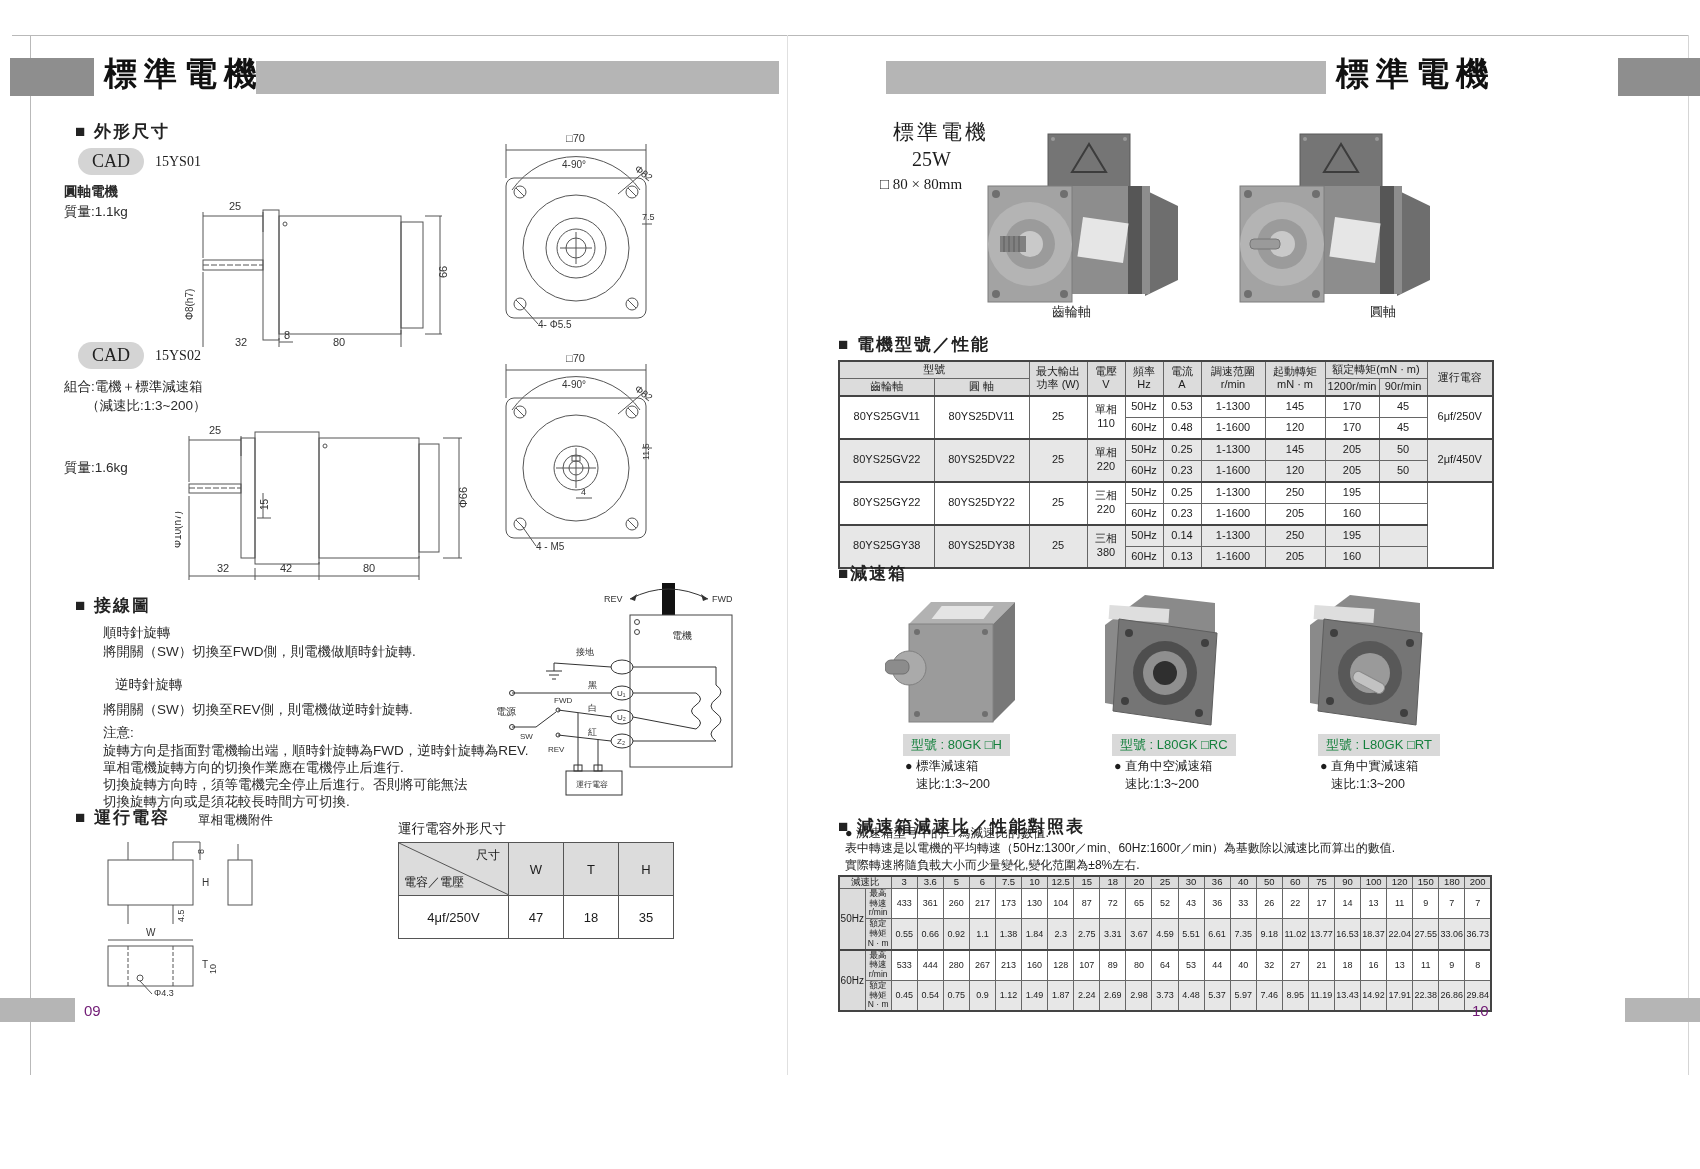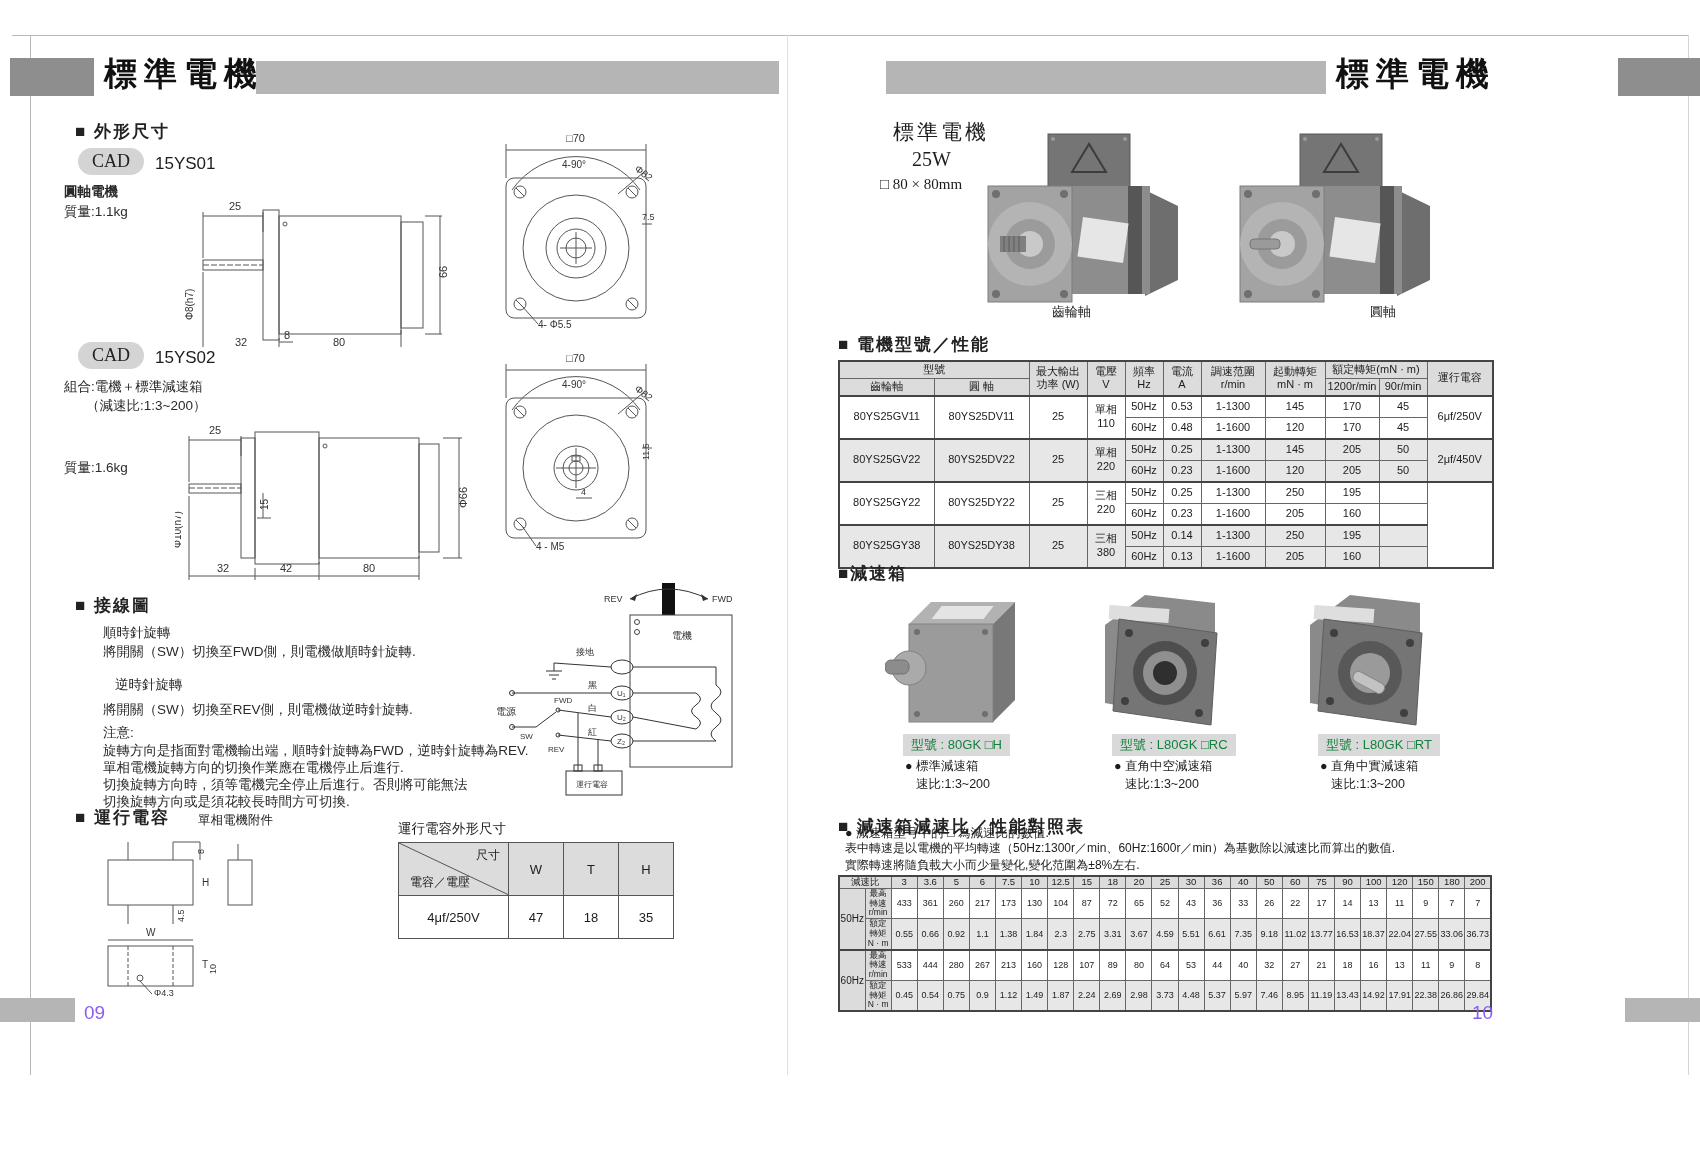--- a/index.html
+++ b/index.html
@@ -8,29 +8,29 @@
   .t{position:absolute;white-space:nowrap;}
   .serif{font-family:"Liberation Serif","DejaVu Serif",serif;}
   .sec-h{font-size:17px;font-weight:bold;letter-spacing:2px;color:#222;}
   .body-txt{font-size:13.5px;color:#2a2a2a;}
   .frame{position:absolute;background:#b9b9b9;}
   .bar-dark{position:absolute;background:#8e8e8e;}
   .bar-light{position:absolute;background:#b5b5b5;}
   .page-title{font-size:33px;letter-spacing:7px;color:#111;font-weight:bold;}
   .cad-pill{position:absolute;width:66px;height:27px;background:#d4d4d4;border-radius:14px;
     text-align:center;line-height:27px;font-size:18px;font-family:"Liberation Serif",serif;color:#222;}
-  .cad-code{font-size:17px;font-family:Liberation Sans, sans-serif;text-align:center;}
+  .cad-code{font-size:14px;font-family:Liberation Serif, serif;text-align:center;}
   svg text{font-family:"Liberation Sans","DejaVu Sans",sans-serif;fill:#333;}
   
   .cap-table{position:absolute;border-collapse:collapse;table-layout:fixed;}
   .cap-table th,.cap-table td{border:1px solid #555;font-size:13px;text-align:center;font-weight:normal;}
   .cap-table th{background:#dcdcdc;}
   .cap-table .diag{position:relative;width:110px;height:52px;padding:0;}
   .cap-table .diag .ct{position:absolute;top:4px;right:8px;font-size:12px;}
-  .cap-table .diag .cb{position:absolute;bottom:4px;left:11px;font-size:12px;}
+  .cap-table .diag .cb{position:absolute;bottom:4px;left:5px;font-size:12px;}
   .cap-table td{height:40px;background:#fff;}
   
   .motor-table{position:absolute;border-collapse:collapse;table-layout:fixed;background:#fff;}
   .motor-table th,.motor-table td{border:1px solid #666;font-size:11px;text-align:center;
     font-weight:normal;padding:1px 0;white-space:pre-line;line-height:1.25;}
   .motor-table th{background:#dcdcdc;}
   .motor-table td{height:18px;}
   .motor-table tr.shaded td{background:#e7e7e7;}
   .motor-table td.cap{background:#fff;}
   .motor-table tr.gtop td{border-top:2px solid #444;}
@@ -39,21 +39,21 @@
   .ratio-table{position:absolute;border-collapse:collapse;table-layout:fixed;background:#fff;border:2px solid #444;}
   .ratio-table th,.ratio-table td{border:1px solid #666;text-align:center;font-weight:normal;
     white-space:pre-line;line-height:1.15;padding:0;}
   .ratio-table th{background:#dcdcdc;font-size:9.5px;}
   .ratio-table td{font-size:9px;height:25px;}
   .ratio-table th.freq{background:#dcdcdc;font-size:10px;}
   .ratio-table th.lbl{background:#dcdcdc;font-size:8.5px;}
   .ratio-table tr.shade td{background:#e7e7e7;}
   .ratio-table tr.g2 th,.ratio-table tr.g2 td{border-top:2px solid #444;}
   .gb-model{position:absolute;background:#d9d9d9;font-size:13px;padding:2px 8px;color:#15803d;}
-  .pnum{font-size:19px;color:#8b5cf6;}
+  .pnum{font-size:15px;color:#701a75;}
 </style>
 </head>
 <body>
 
 <div class="spread">
 
   <div class="frame" style="left:12px;top:35px;width:1676px;height:1px;"></div>
   <div class="frame" style="left:30px;top:35px;width:1px;height:1040px;"></div>
   <div class="frame" style="left:787px;top:35px;width:1px;height:1040px;background:#e0e0e0;"></div>
   <div class="frame" style="left:1688px;top:35px;width:1px;height:1040px;background:#d5d5d5;"></div>

